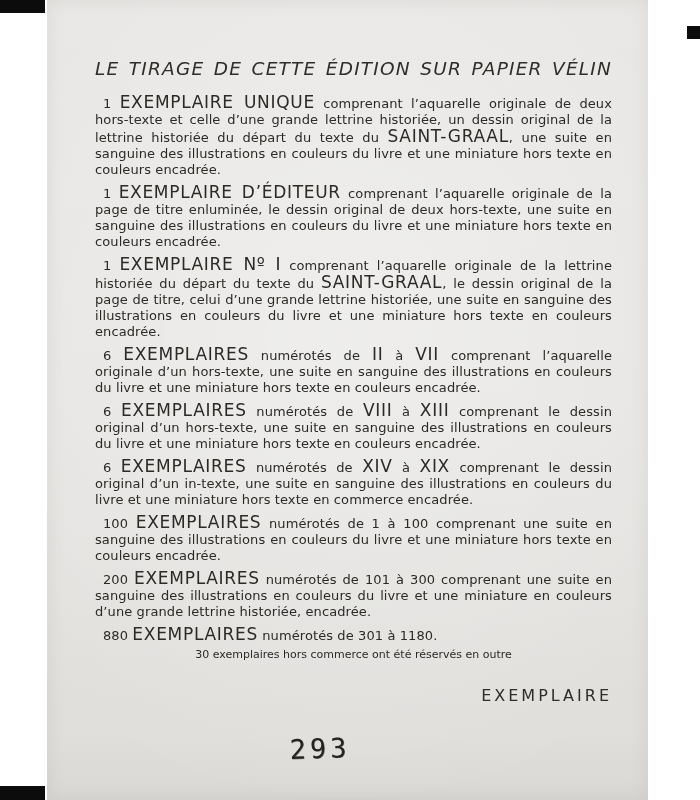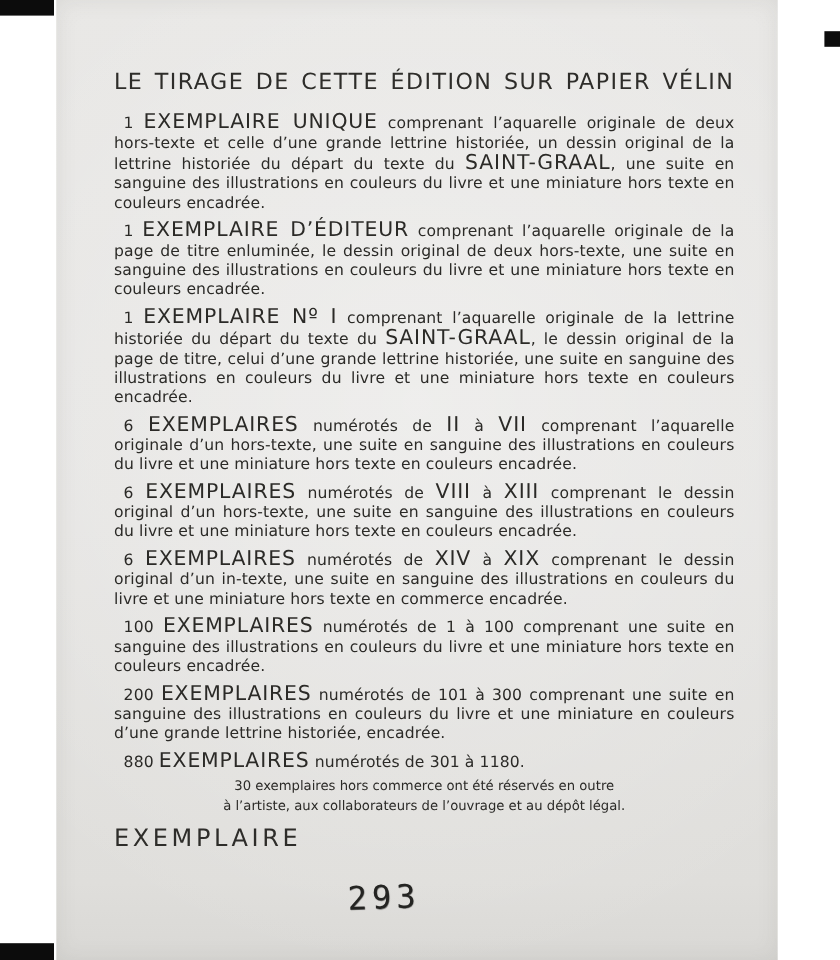--- a/index.html
+++ b/index.html
@@ -45,20 +45,21 @@
     top: 56px;
     color: #2b2a27;
   }
   .title {
     margin: 0 0 13px 0;
     font-size: 18.5px;
     line-height: 25px;
     letter-spacing: 1.2px;
     color: #2e2d2a;
     font-weight: normal;
+    font-style: italic;
   }
   .title .tline {
     text-align: justify;
     text-align-last: justify;
     white-space: normal;
   }
   .paras p.para {
     margin: 0 0 6px 0;
     font-size: 13px;
     line-height: 16px;
@@ -79,22 +80,22 @@
     text-align: center;
     font-size: 11px;
     line-height: 17px;
     color: #2b2a27;
   }
   .exemplaire {
     position: absolute;
     left: 48px;
     right: 36px;
     top: 686px;
-    text-align: left;
-    font-size: 20px;
+    text-align: right;
+    font-size: 16px;
     letter-spacing: 3px;
     color: #2e2d2a;
   }
   .stamp {
     position: absolute;
     left: 0;
     right: 55px;
     top: 733px;
     text-align: center;
     font-family: "DejaVu Sans Mono", monospace;
@@ -125,21 +126,20 @@
           <p class="para"><span class="num">6 </span><span class="sc">EXEMPLAIRES</span><span> numérotés de </span><span class="sc">VIII</span><span> à </span><span class="sc">XIII</span><span> comprenant le dessin original d’un hors-texte, une suite en sanguine des illustrations en couleurs du livre et une miniature hors texte en couleurs encadrée.</span></p>
           <p class="para"><span class="num">6 </span><span class="sc">EXEMPLAIRES</span><span> numérotés de </span><span class="sc">XIV</span><span> à </span><span class="sc">XIX</span><span> comprenant le dessin original d’un in-texte, une suite en sanguine des illustrations en couleurs du livre et une miniature hors texte en commerce encadrée.</span></p>
           <p class="para"><span class="num">100 </span><span class="sc">EXEMPLAIRES</span><span> numérotés de 1 à 100 comprenant une suite en sanguine des illustrations en couleurs du livre et une miniature hors texte en couleurs encadrée.</span></p>
           <p class="para"><span class="num">200 </span><span class="sc">EXEMPLAIRES</span><span> numérotés de 101 à 300 comprenant une suite en sanguine des illustrations en couleurs du livre et une miniature en couleurs d’une grande lettrine historiée, encadrée.</span></p>
           <p class="para"><span class="num">880 </span><span class="sc">EXEMPLAIRES</span><span> numérotés de 301 à 1180.</span></p>
         </div>
     </div>
 
     <div class="note">
       <div>30 exemplaires hors commerce ont été réservés en outre</div>
-      <div>à l’artiste, aux collaborateurs de l’ouvrage et au dépôt légal.</div>
     </div>
 
     <div class="exemplaire">EXEMPLAIRE</div>
 
     <div class="stamp">293</div>
 
   </div>
 
   <div class="corner-mark corner-tl"></div>
   <div class="corner-mark corner-bl"></div>

